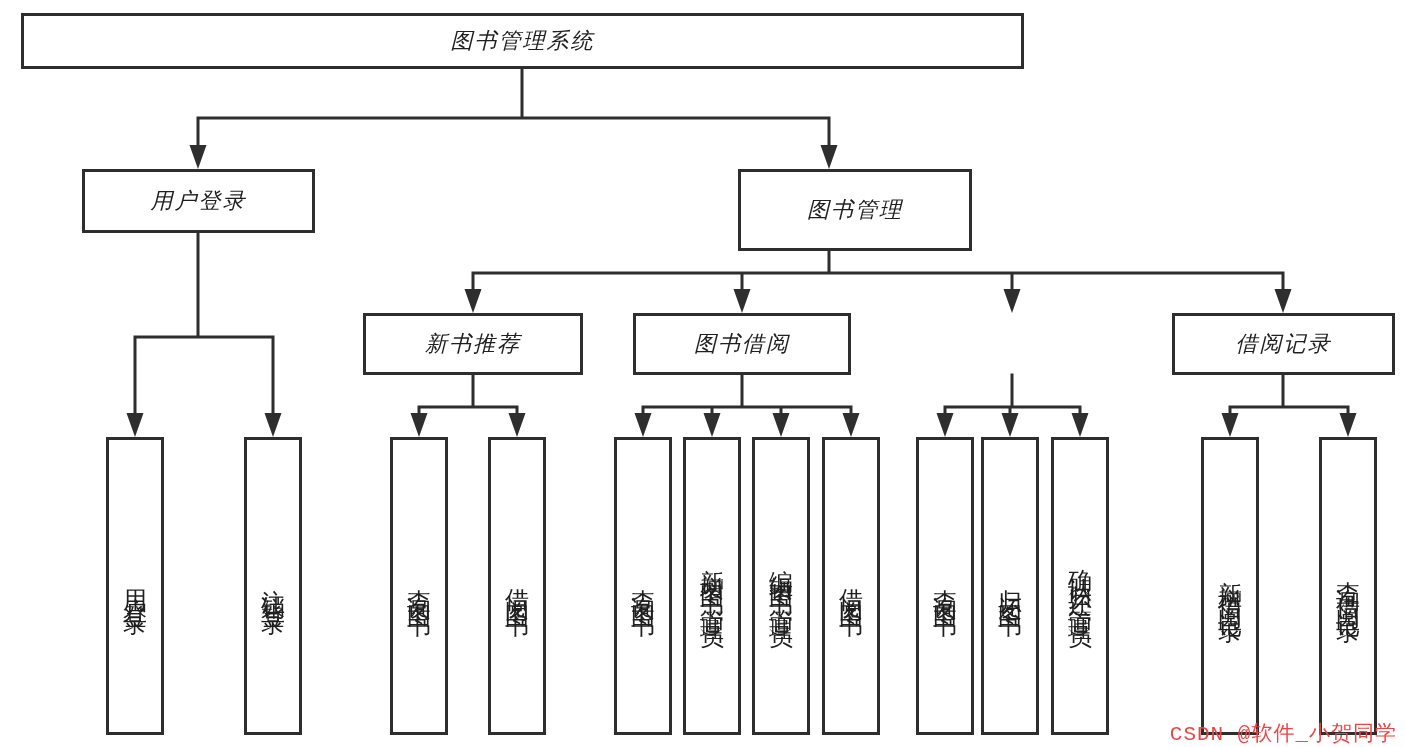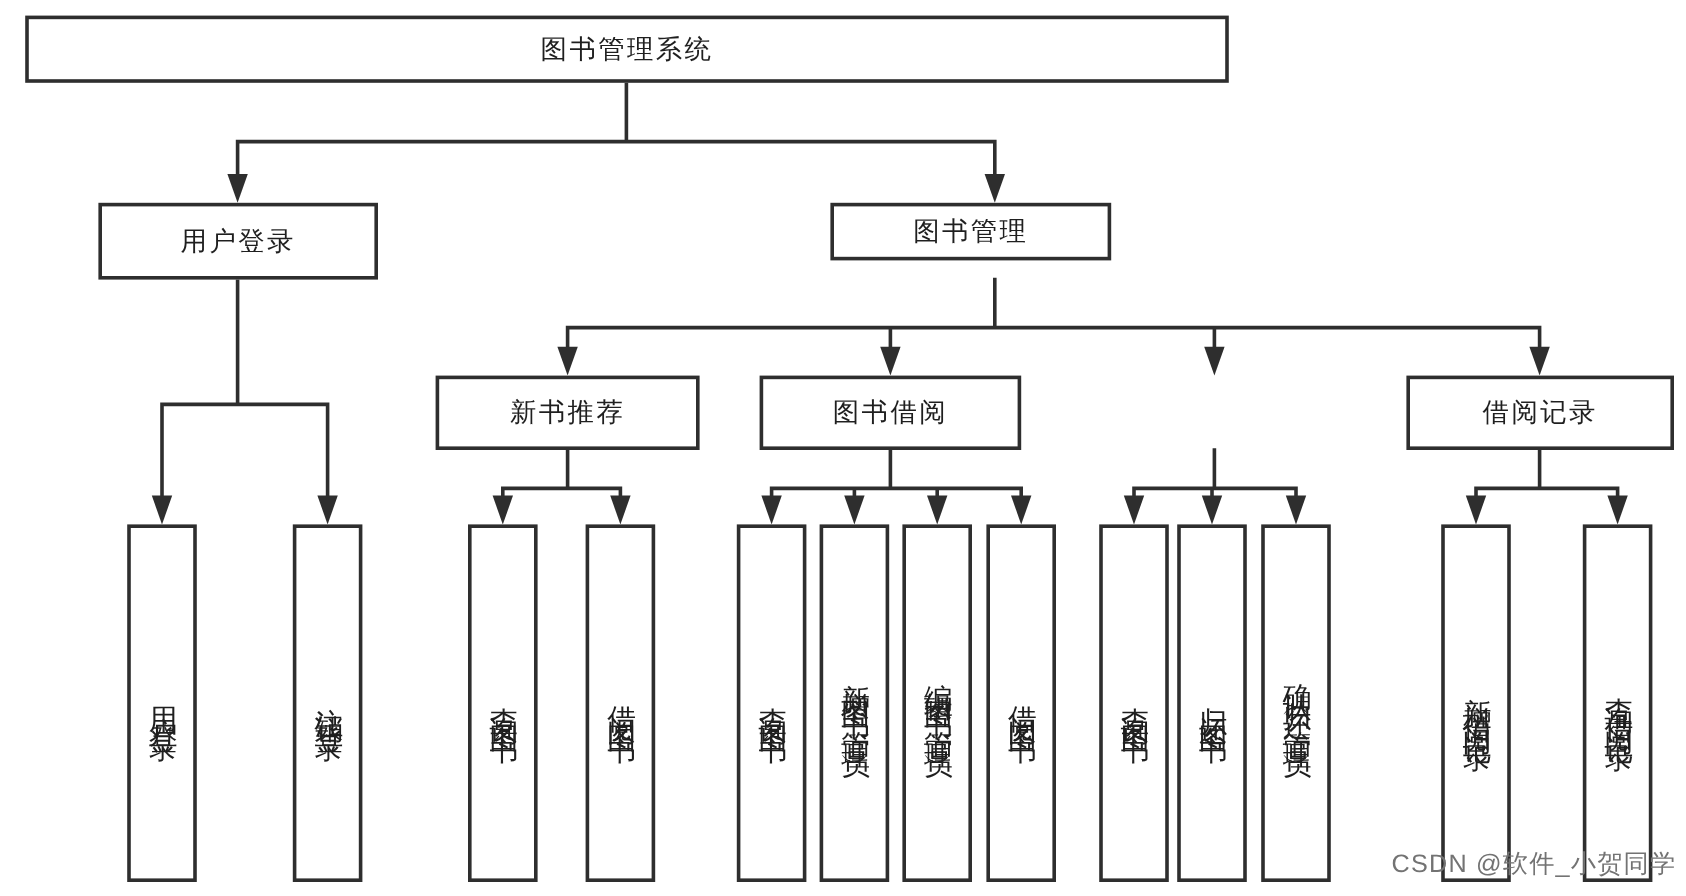--- a/index.html
+++ b/index.html
@@ -24,38 +24,40 @@
     background: #ffffff;
     display: flex;
     align-items: center;
     justify-content: center;
     color: #1f1f1f;
   }
   .box.h span {
     font-size: 22px;
     letter-spacing: 2px;
     white-space: nowrap;
+    font-style: italic;
   }
   .box.v span {
     writing-mode: vertical-rl;
     text-orientation: mixed;
     font-size: 24px;
     letter-spacing: 8px;
     line-height: 1;
     white-space: nowrap;
   }
   .watermark {
     position: absolute;
     right: 8px;
-    bottom: 13px;
+    bottom: 0;
     font-size: 21px;
-    color: #737373;
+    color: #ef4444;
     letter-spacing: 1px;
     white-space: nowrap;
     z-index: 5;
+    font-family: Liberation Mono, monospace;
   }
 </style>
 </head>
 <body>
 
 <div class="canvas">
 
   <svg class="connectors" id="connectors" viewBox="0 0 1405 747">
       <path d="M522 69 V118 M198 118 H829 M198 118 V149 M829 118 V149 M198 233 V337 M135 337 H273 M135 337 V417 M273 337 V417 M829 233 V273 M473 273 H1283 M473 273 V293 M742 273 V293 M1012 273 V293 M1283 273 V293 M473 375 V407 M419 407 H517 M419 407 V417 M517 407 V417 M742 375 V407 M643 407 H851 M643 407 V417 M712 407 V417 M781 407 V417 M851 407 V417 M1012 375 V407 M945 407 H1080 M945 407 V417 M1010 407 V417 M1080 407 V417 M1283 375 V407 M1230 407 H1348 M1230 407 V417 M1348 407 V417" fill="none" stroke="#2e2e2e" stroke-width="3" stroke-linecap="square"></path>
       <polygon points="189.5,145 206.5,145 198,169" fill="#2e2e2e"></polygon>
@@ -79,21 +81,21 @@
       <polygon points="1339.5,413 1356.5,413 1348,437" fill="#2e2e2e"></polygon>
     </svg>
 
   <div class="box h" style="left:21px;top:13px;width:1003px;height:56px">
     <span>图书管理系统</span>
   </div>
 
   <div class="box h" style="left:82px;top:169px;width:233px;height:64px">
     <span>用户登录</span>
   </div>
-  <div class="box h" style="left:692px;top:169px;width:234px;height:48px">
+  <div class="box h" style="left:738px;top:169px;width:234px;height:82px">
     <span>图书管理</span>
   </div>
 
   <div class="box h" style="left:363px;top:313px;width:220px;height:62px">
     <span>新书推荐</span>
   </div>
   <div class="box h" style="left:633px;top:313px;width:218px;height:62px">
     <span>图书借阅</span>
   </div>
   <div class="box h" style="left:1172px;top:313px;width:223px;height:62px">

